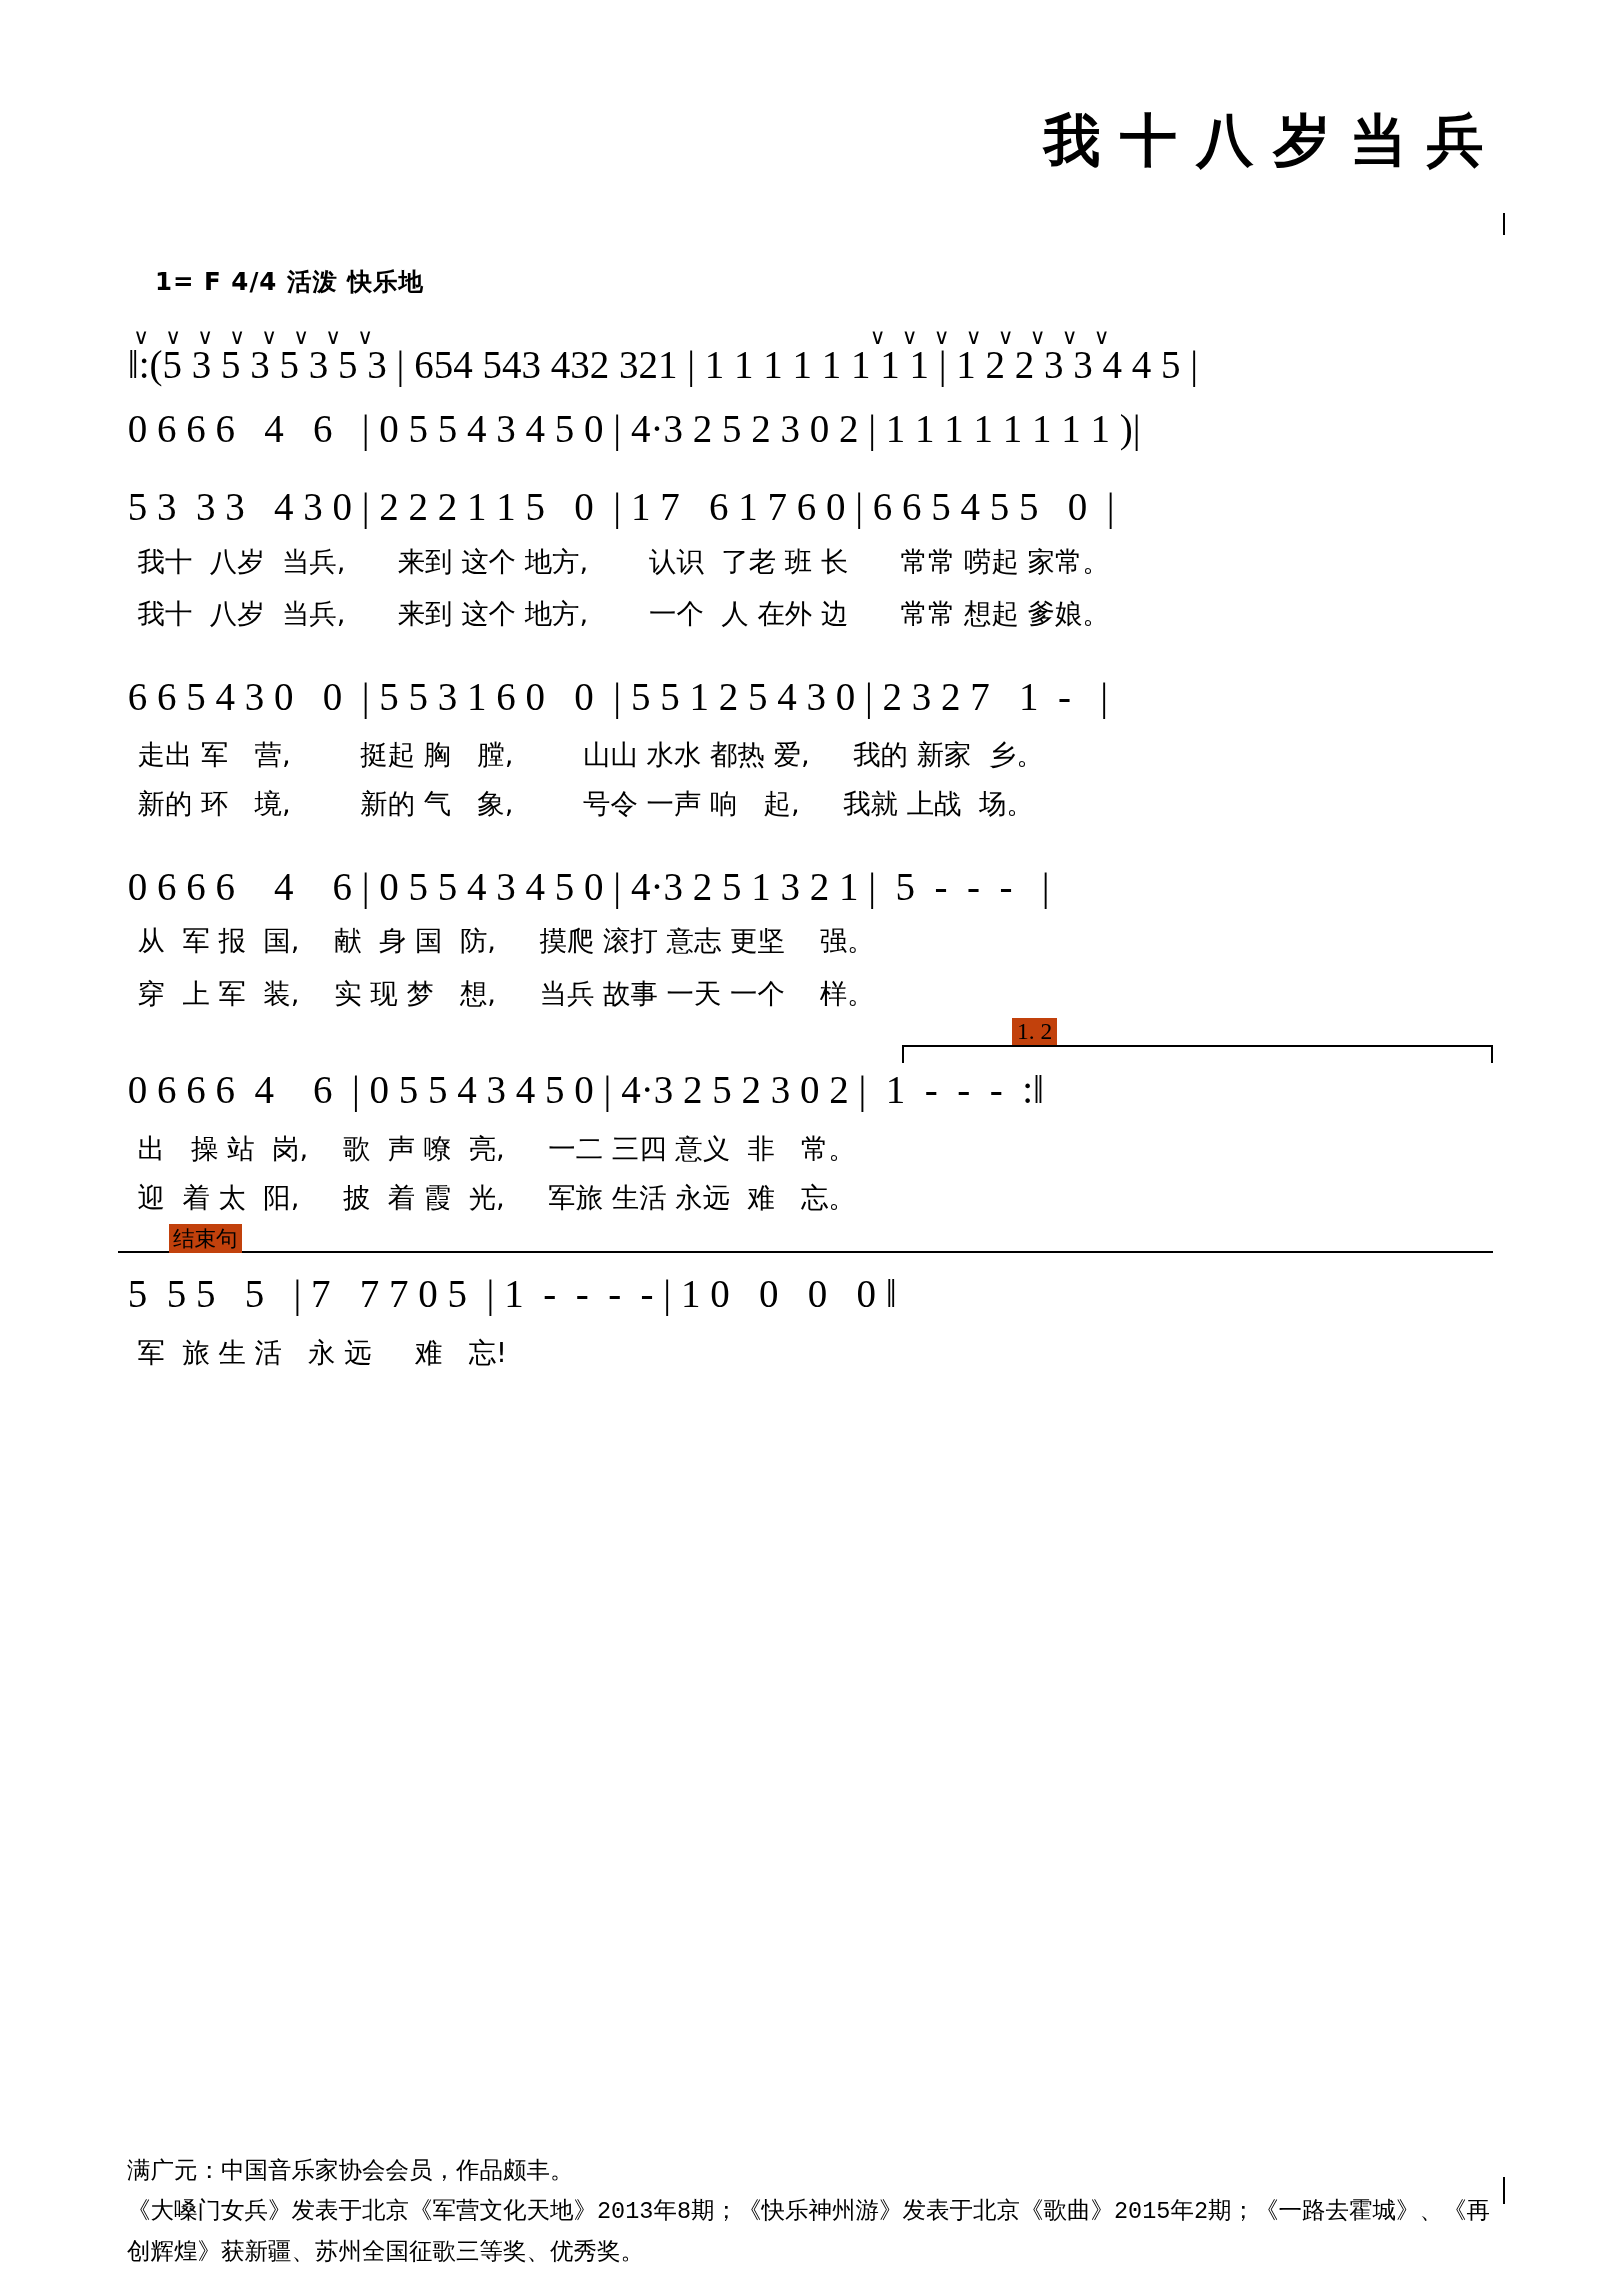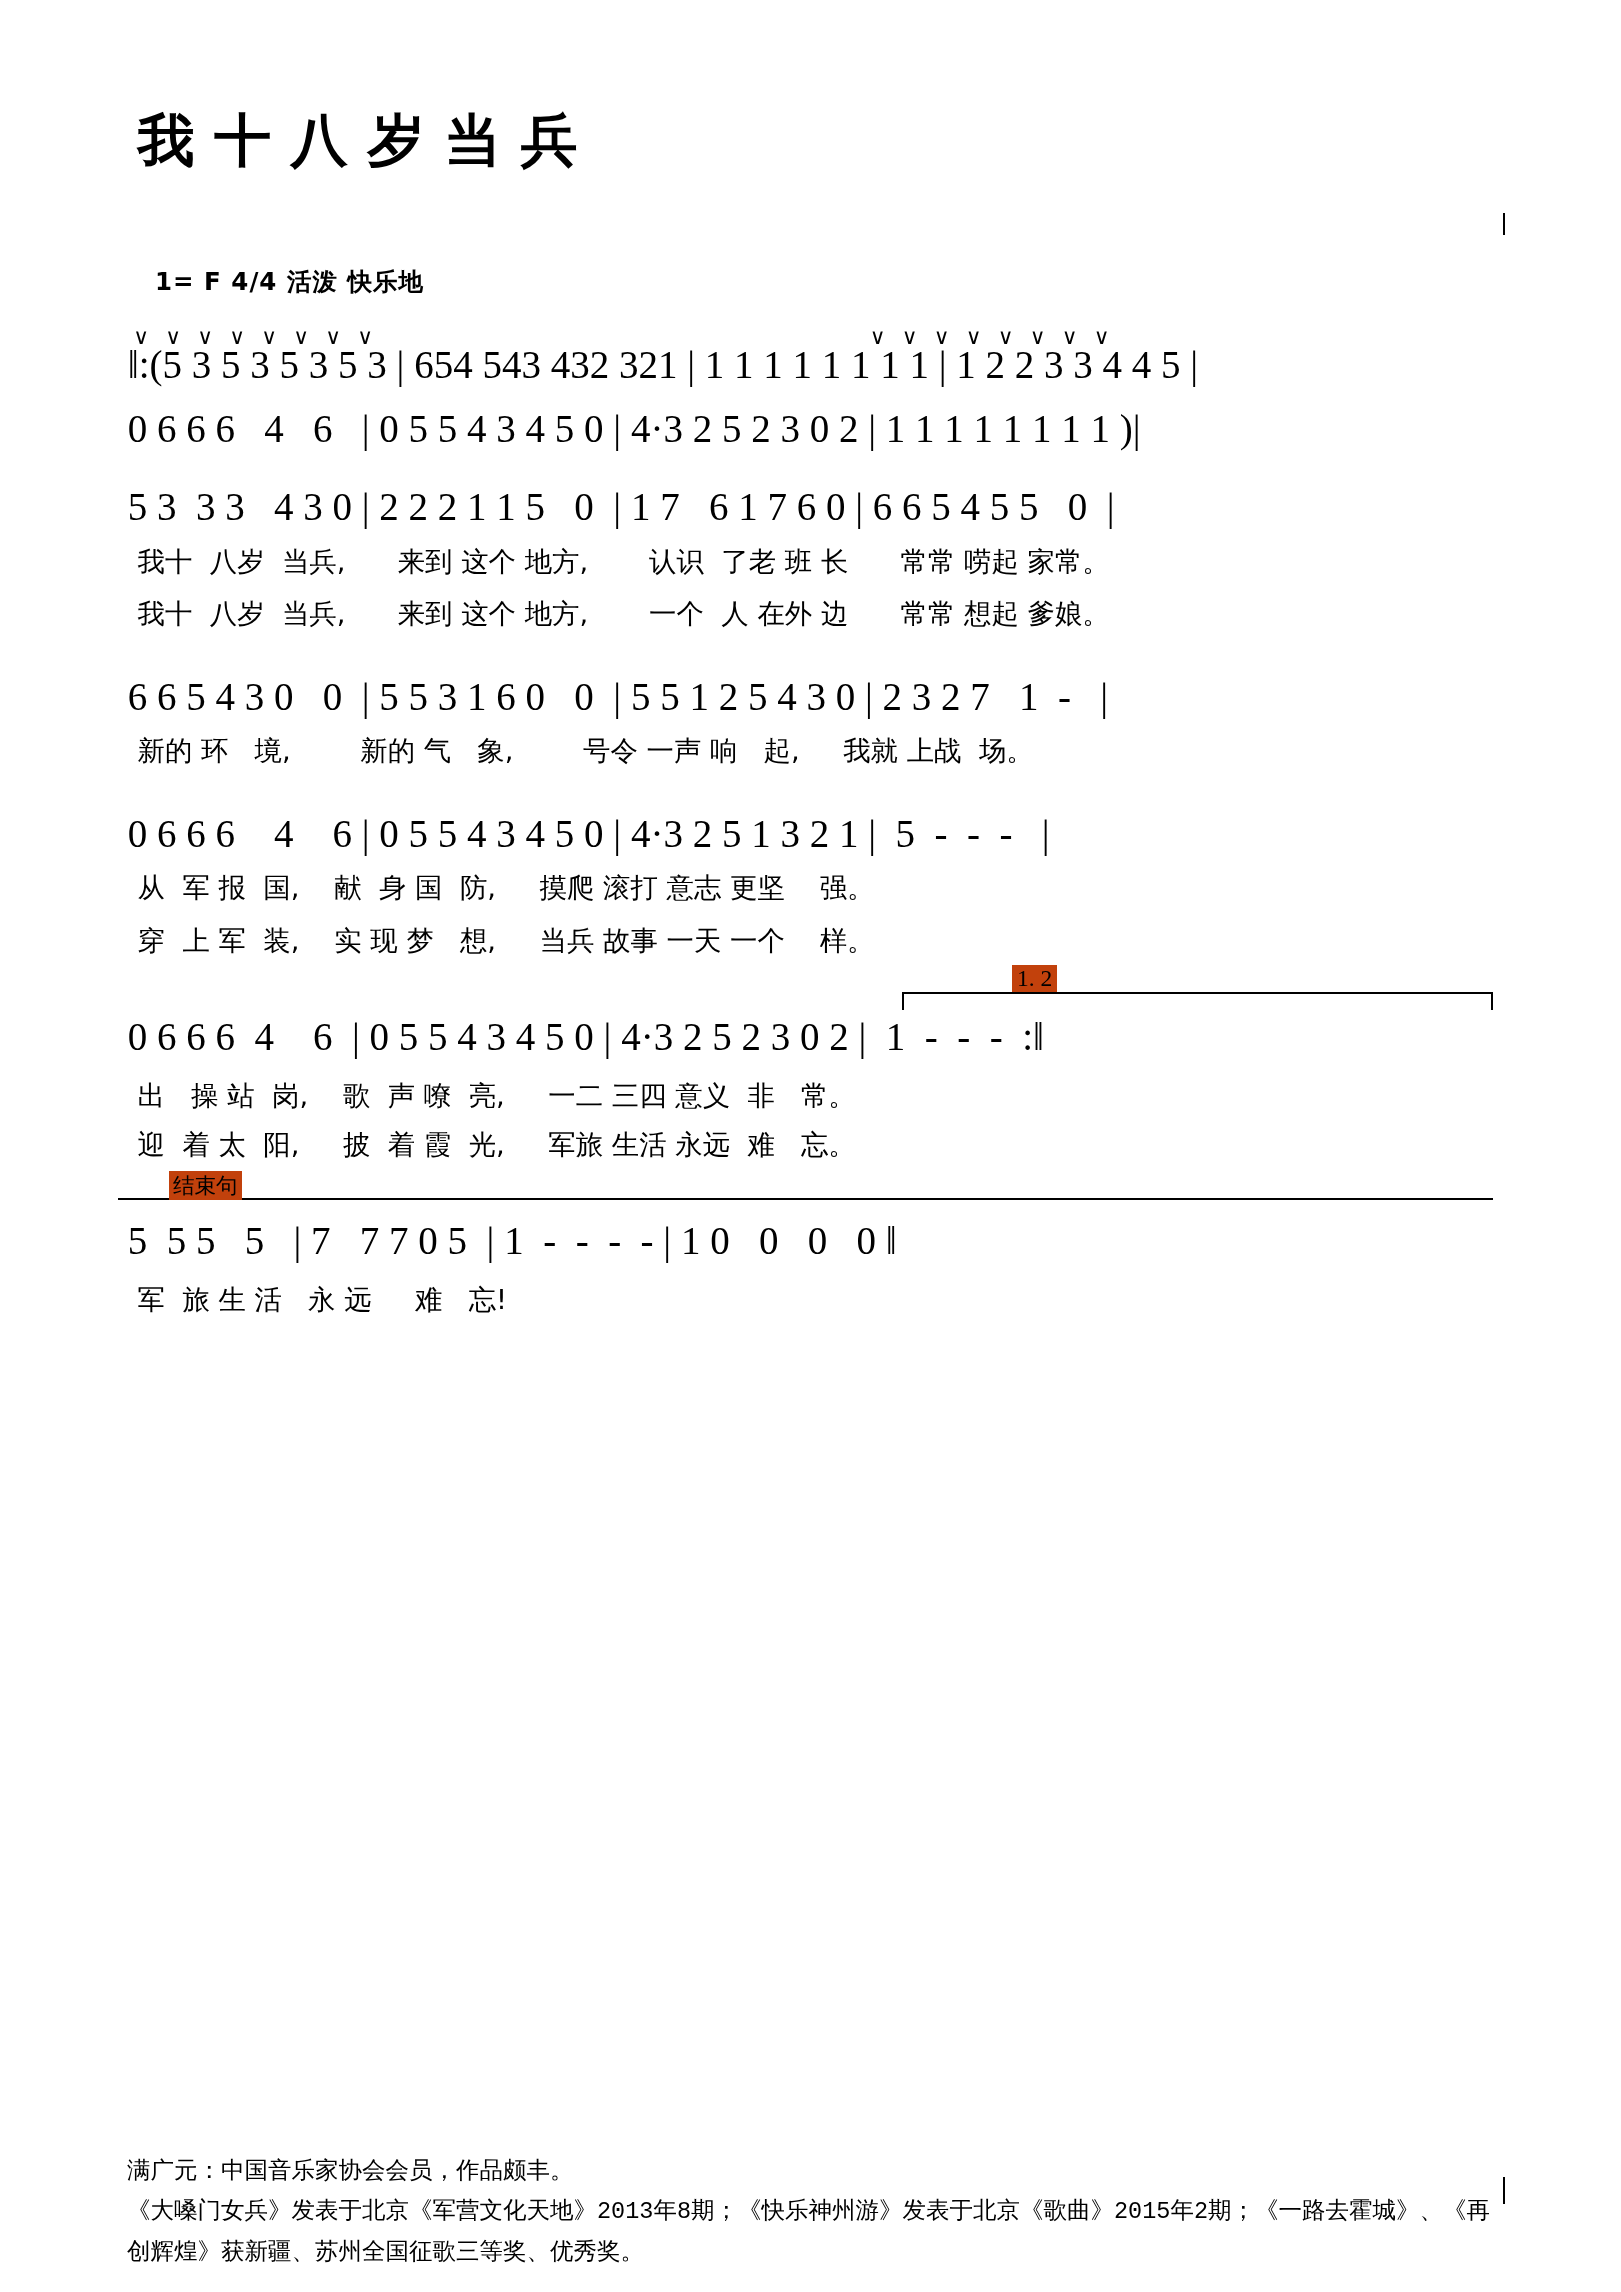--- a/index.html
+++ b/index.html
@@ -17,21 +17,21 @@
   }
   .page {
     position: relative;
     width: 1621px;
     height: 2293px;
     box-sizing: border-box;
     padding: 0 118px;
   }
   
   .title {
-    text-align: left;
+    text-align: right;
     font-family: "DejaVu Sans", sans-serif;
     font-weight: bold;
     font-size: 57px;
     letter-spacing: 19.6px;
     margin-top: 103px;
     margin-bottom: 0;
     text-indent: 19.6px;
   }
   
   .header-row {
@@ -178,20 +178,21 @@
     <div class="sys">
       <div class="notes">5 3  3 3   4 3 0 | 2 2 2 1 1 5   0  | 1 7   6 1 7 6 0 | 6 6 5 4 5 5   0  |</div>
       <div class="lyr lyr-line second">我十  八岁  当兵,      来到 这个 地方,       认识  了老 班 长      常常 唠起 家常。</div>
       <div class="lyr lyr-line">我十  八岁  当兵,      来到 这个 地方,       一个  人 在外 边      常常 想起 爹娘。</div>
     </div>
 
     <div class="sys-gap" style="height:45px;"></div>
 
     <div class="sys">
       <div class="notes">6 6 5 4 3 0   0  | 5 5 3 1 6 0   0  | 5 5 1 2 5 4 3 0 | 2 3 2 7   1  -   |</div>
+      <div class="lyr lyr-line">走出 军   营,        挺起 胸   膛,        山山 水水 都热 爱,     我的 新家  乡。</div>
       <div class="lyr lyr-line second">新的 环   境,        新的 气   象,        号令 一声 响   起,     我就 上战  场。</div>
     </div>
 
     <div class="sys-gap" style="height:45px;"></div>
 
     <div class="sys">
       <div class="notes">0 6 6 6    4    6 | 0 5 5 4 3 4 5 0 | 4·3 2 5 1 3 2 1 |  5  -  -  -   |</div>
       <div class="lyr lyr-line second">从  军 报  国,    献  身 国  防,     摸爬 滚打 意志 更坚    强。</div>
       <div class="lyr lyr-line">穿  上 军  装,    实 现 梦   想,     当兵 故事 一天 一个    样。</div>
     </div>

